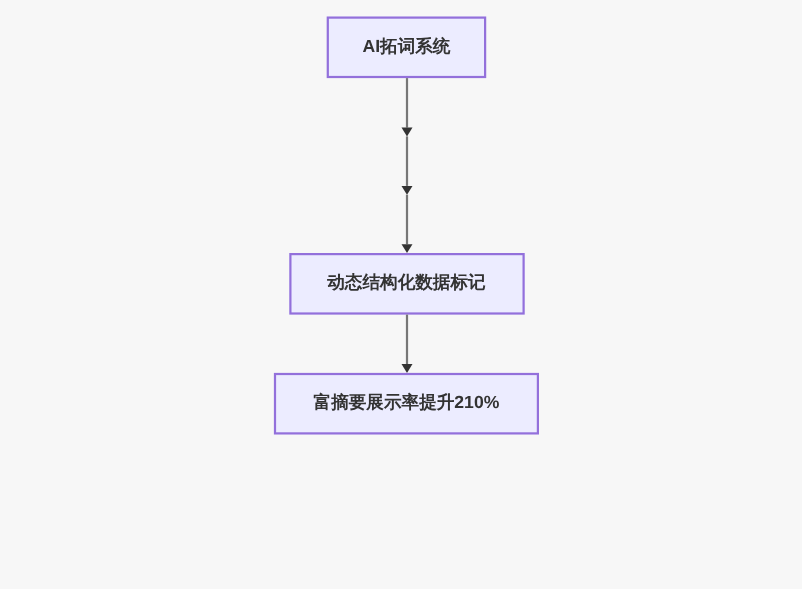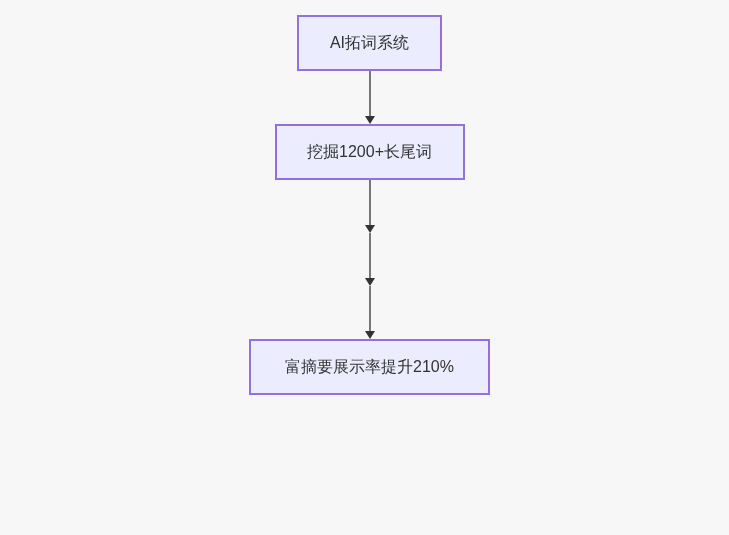--- a/index.html
+++ b/index.html
@@ -30,20 +30,21 @@
     height: 56px;
     background: var(--node-fill);
     border: 2px solid var(--node-border);
     color: var(--text-color);
     display: flex;
     align-items: center;
     justify-content: center;
     font-size: 16px;
     line-height: 1;
     flex-shrink: 0;
+    font-weight: bold;
   }
   .node.n1 { width: 145px; }
   .node.n2 { width: 190px; }
   .node.n3 { width: 219px; }
   .node.n4 { width: 214px; }
   .node.n5 { width: 241px; }
   .arrow {
     height: 53px;
     width: 12px;
     display: flex;
@@ -70,35 +71,35 @@
 
   <div class="node n1">
     <span>AI拓词系统</span>
   </div>
 
   <div class="arrow">
     <span class="shaft"></span>
     <span class="head"></span>
   </div>
 
-  <div class="node n2">
-    <span>挖掘1200+长尾词</span>
-  </div>
 
   <div class="arrow">
     <span class="shaft"></span>
     <span class="head"></span>
   </div>
 
 
   <div class="arrow">
     <span class="shaft"></span>
     <span class="head"></span>
   </div>
 
+  <div class="node n4">
+    <span>动态结构化数据标记</span>
+  </div>
 
   <div class="arrow">
     <span class="shaft"></span>
     <span class="head"></span>
   </div>
 
   <div class="node n5">
     <span>富摘要展示率提升210%</span>
   </div>
 

